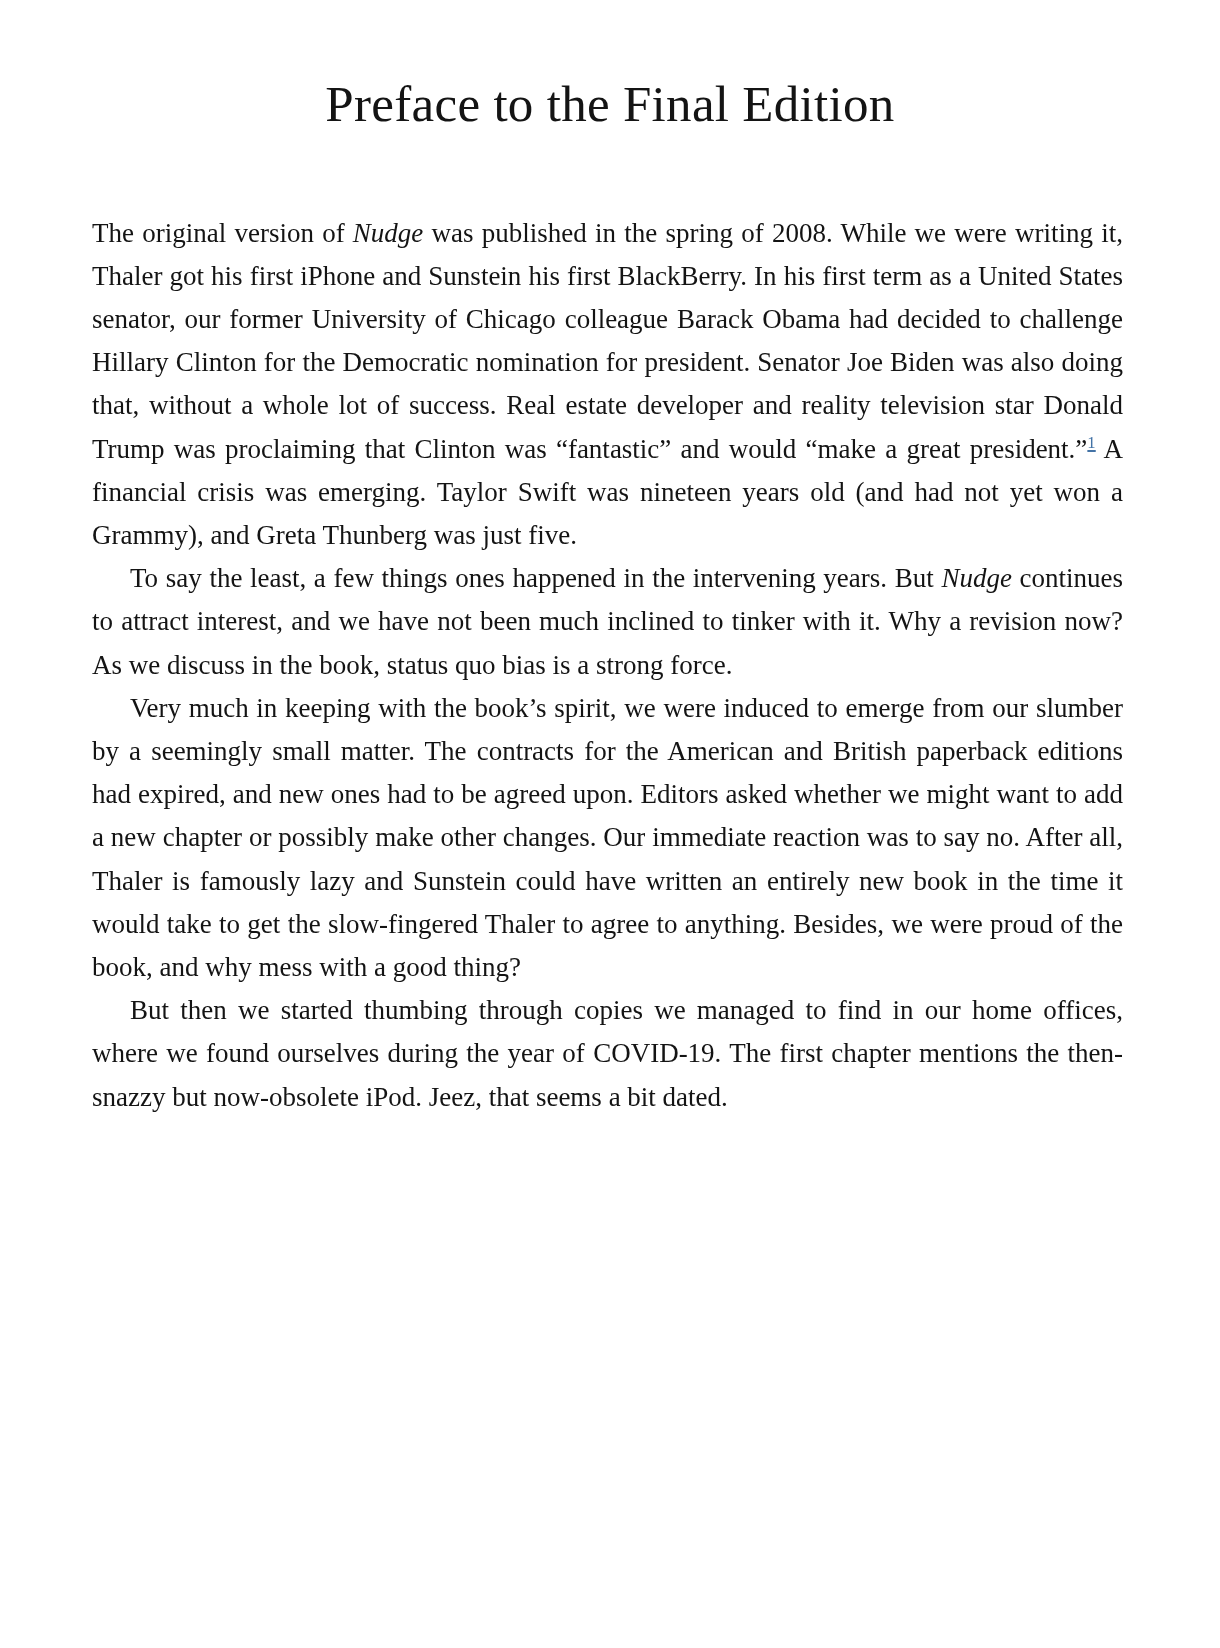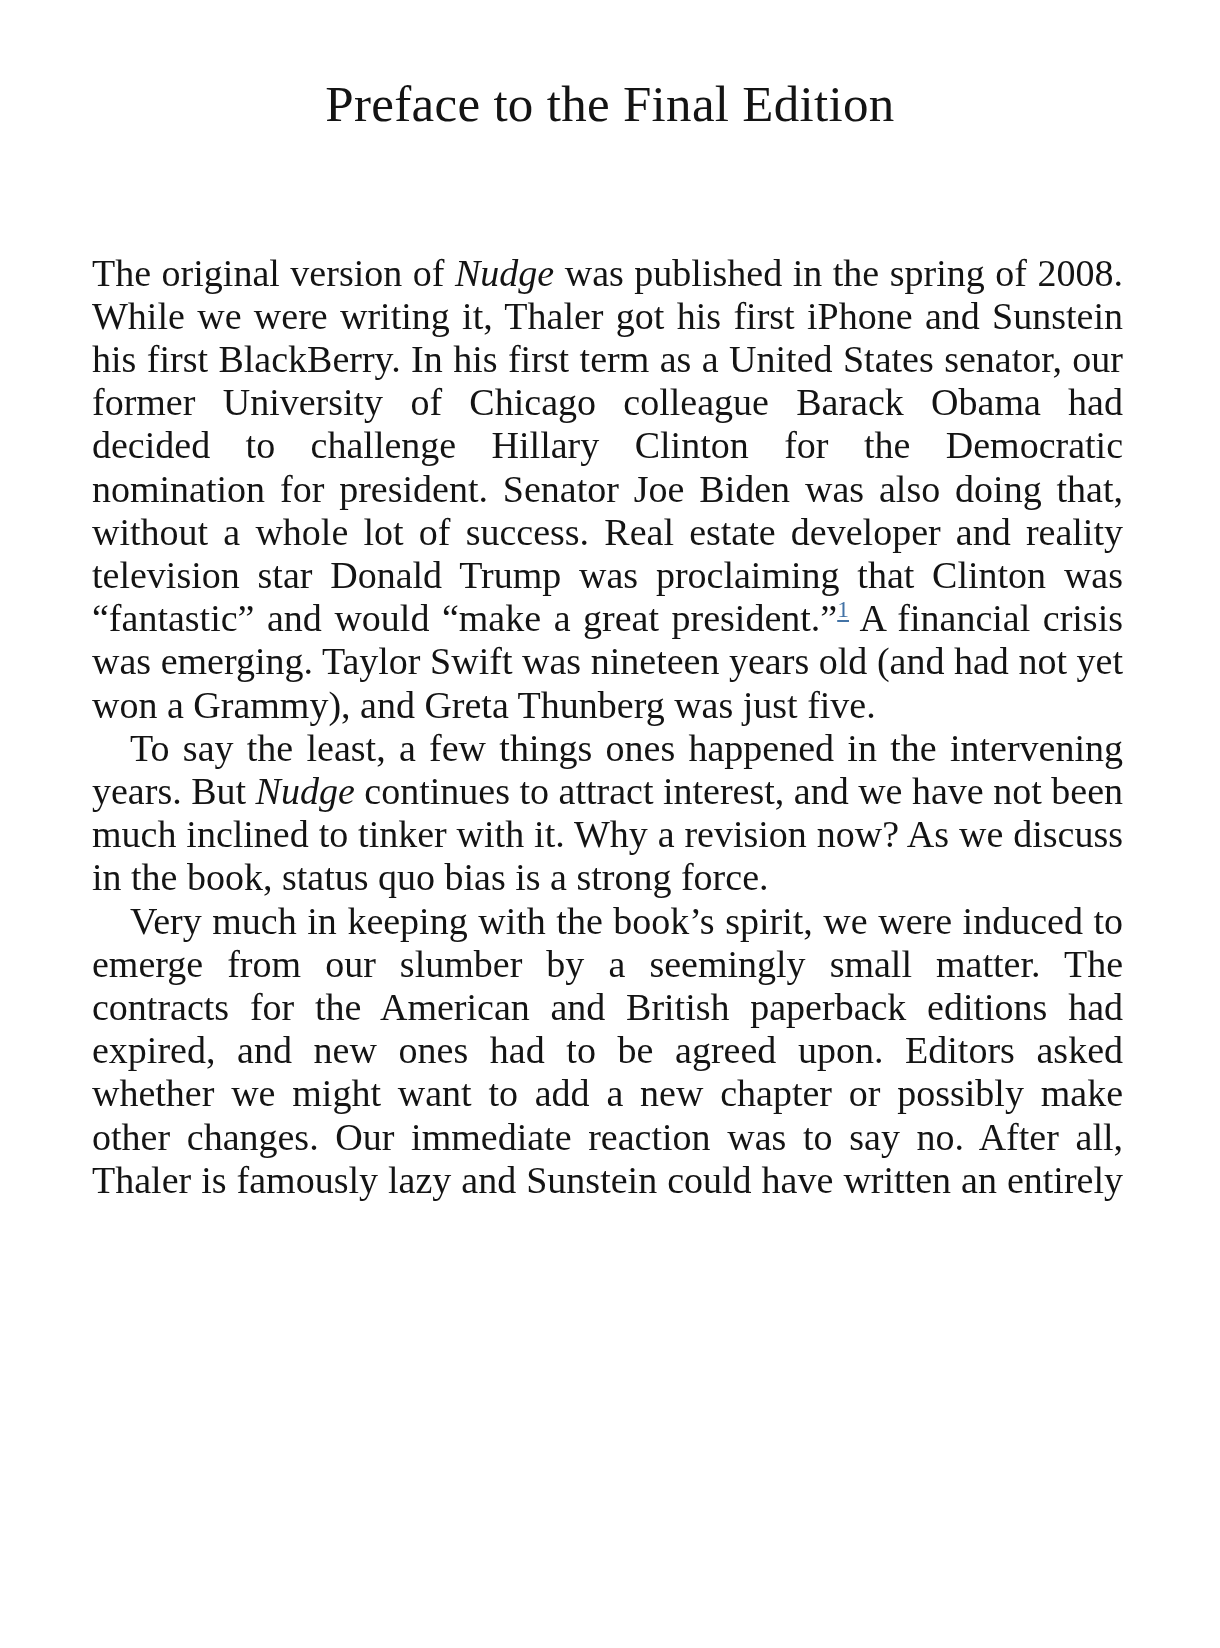--- a/index.html
+++ b/index.html
@@ -22,23 +22,23 @@
   .chapter-title{
     margin:78px 0 0 0;
     font-size:51px;
     font-weight:400;
     line-height:1.05;
     text-align:center;
     letter-spacing:0.3px;
     color:var(--text-color);
   }
   .page-body{
-    margin:120px 97px 0 92px;
+    margin:80px 97px 0 92px;
     width:1031px;
-    font-size:38px;
+    font-size:27px;
     line-height:43.2px;
     text-align:justify;
     text-justify:inter-word;
   }
   p.para{
     margin:0;
     padding:0;
   }
   p.para.indent{
     text-indent:38px;
@@ -61,14 +61,15 @@
 </style>
 </head>
 <body>
 
 <div class="page">
   <h1 class="chapter-title">Preface to the Final Edition</h1>
   <div class="page-body">
       <p class="para"><span>The original version of </span><em class="italic-run">Nudge</em><span> was published in the spring of 2008. While we were writing it, Thaler got his first iPhone and Sunstein his first BlackBerry. In his first term as a United States senator, our former University of Chicago colleague Barack Obama had decided to challenge Hillary Clinton for the Democratic nomination for president. Senator Joe Biden was also doing that, without a whole lot of success. Real estate developer and reality television star Donald Trump was proclaiming that Clinton was “fantastic” and would “make a great president.”</span><sup class="footnote-sup"><a class="footnote-link">1</a></sup><span> A financial crisis was emerging. Taylor Swift was nineteen years old (and had not yet won a Grammy), and Greta Thunberg was just five.</span></p>
       <p class="para indent"><span>To say the least, a few things ones happened in the intervening years. But </span><em class="italic-run">Nudge</em><span> continues to attract interest, and we have not been much inclined to tinker with it. Why a revision now? As we discuss in the book, status quo bias is a strong force.</span></p>
       <p class="para indent"><span>Very much in keeping with the book’s spirit, we were induced to emerge from our slumber by a seemingly small matter. The contracts for the American and British paperback editions had expired, and new ones had to be agreed upon. Editors asked whether we might want to add a new chapter or possibly make other changes. Our immediate reaction was to say no. After all, Thaler is famously lazy and Sunstein could have written an entirely new book in the time it would take to get the slow-fingered Thaler to agree to anything. Besides, we were proud of the book, and why mess with a good thing?</span></p>
+      <p class="para indent"><span>But then we started thumbing through copies we managed to find in our home offices, where we found ourselves during the year of COVID-19. The first chapter mentions the then-snazzy but now-obsolete iPod. Jeez, that seems a bit dated.</span></p>
     </div>
 </div>
 
 </body></html>

